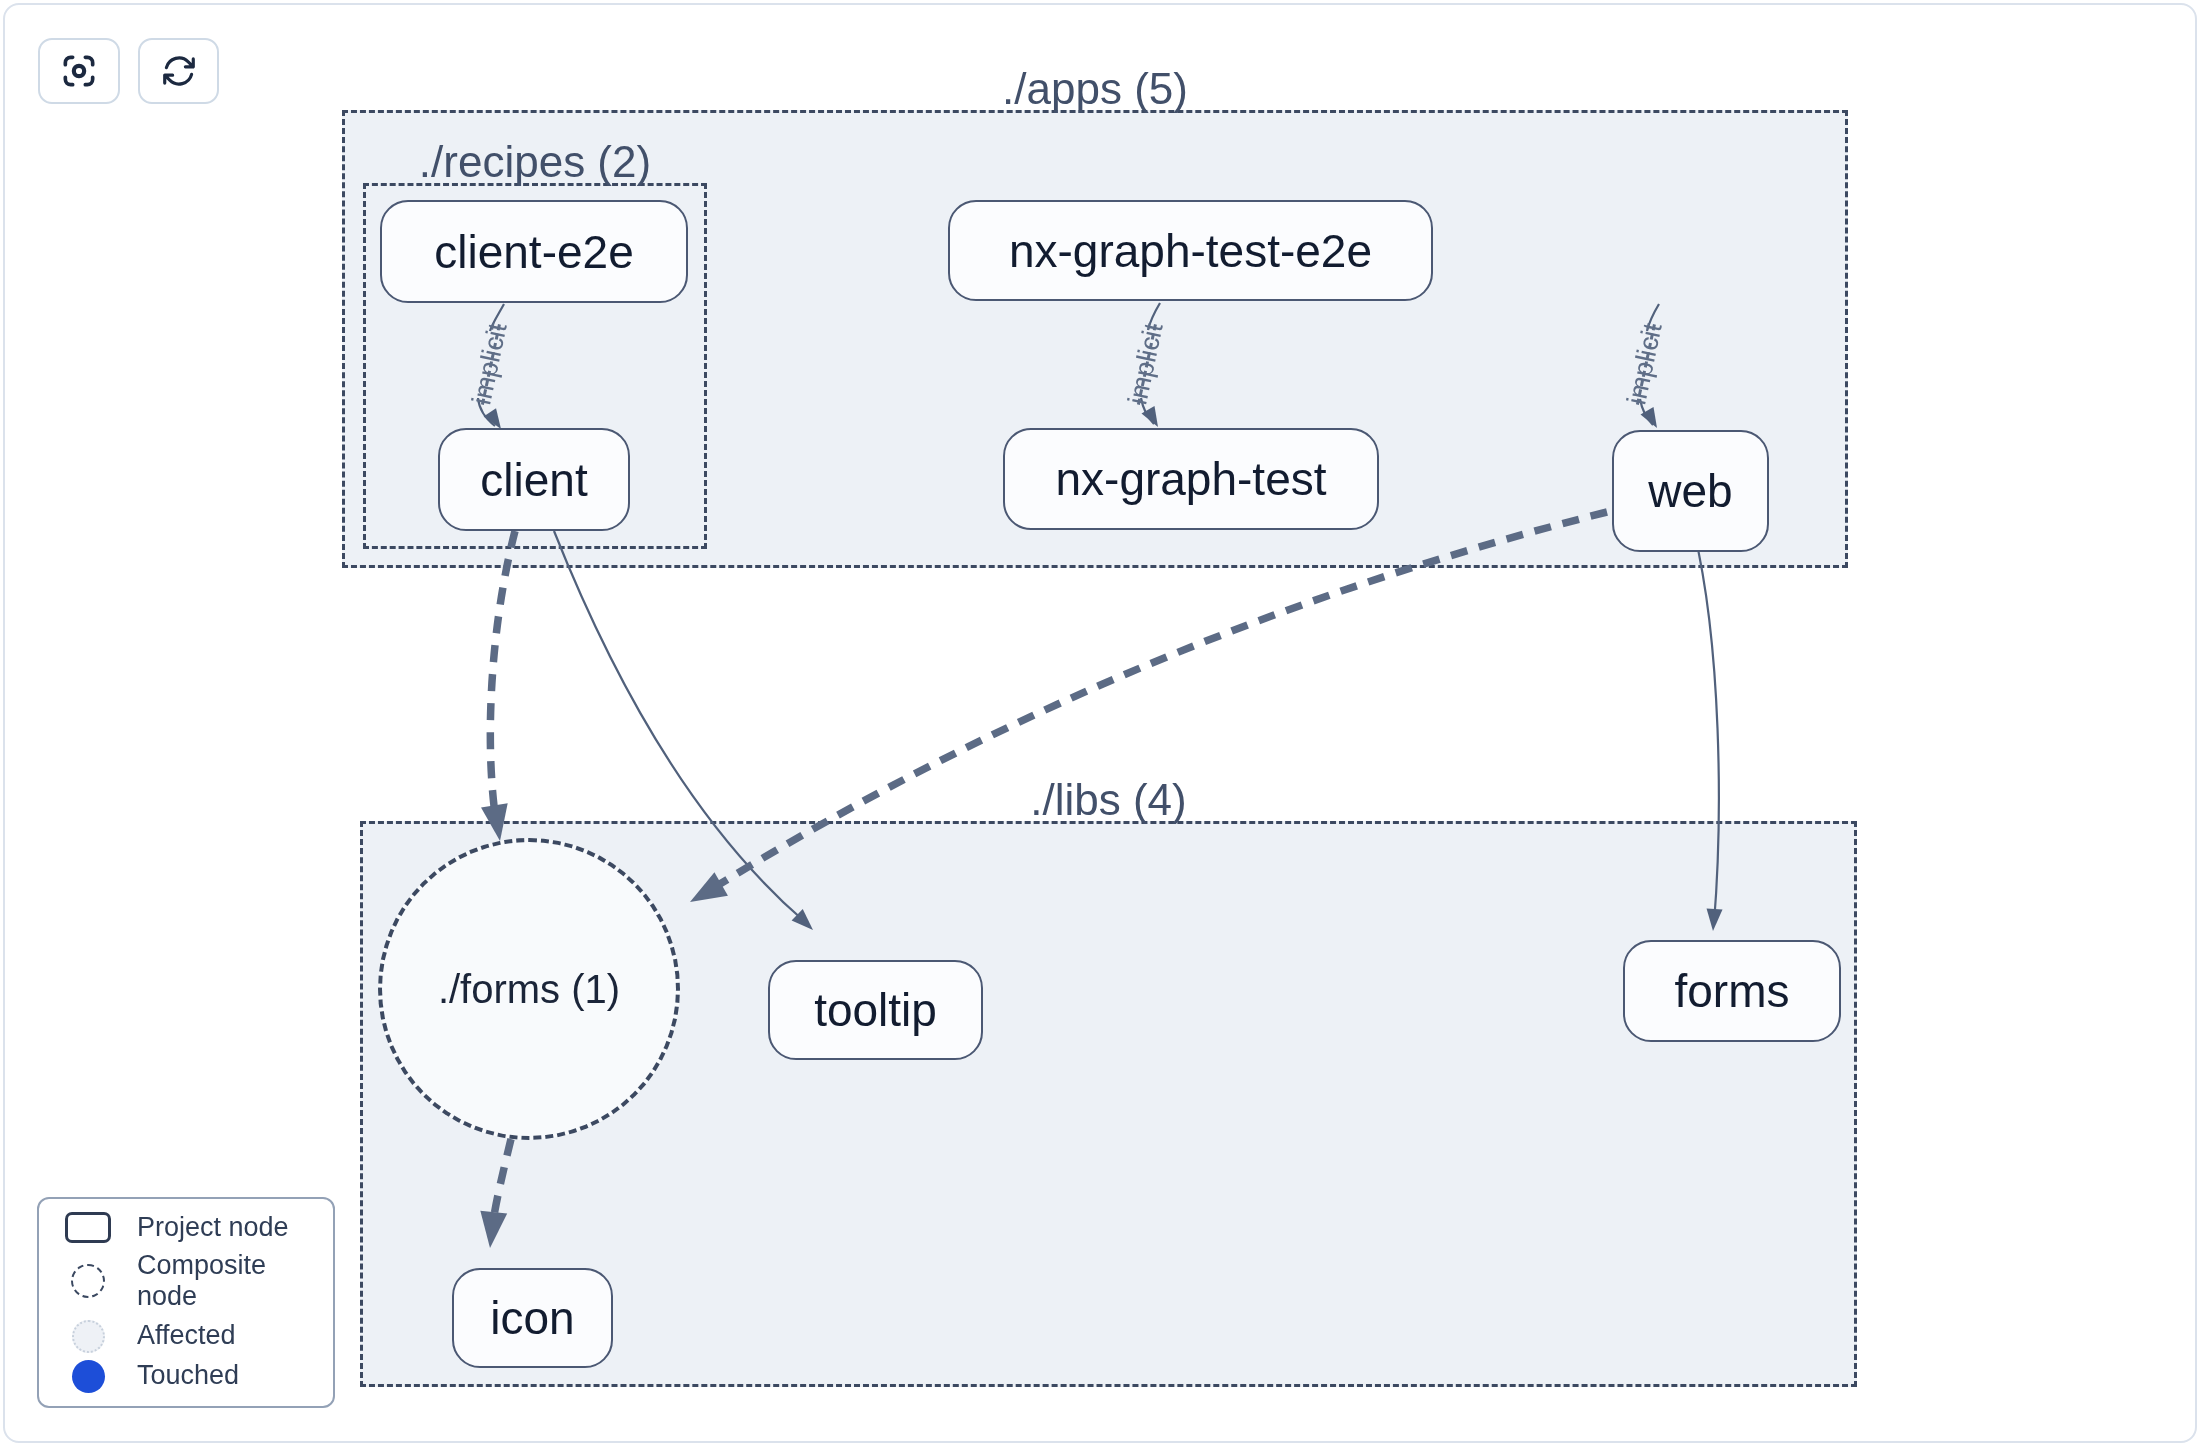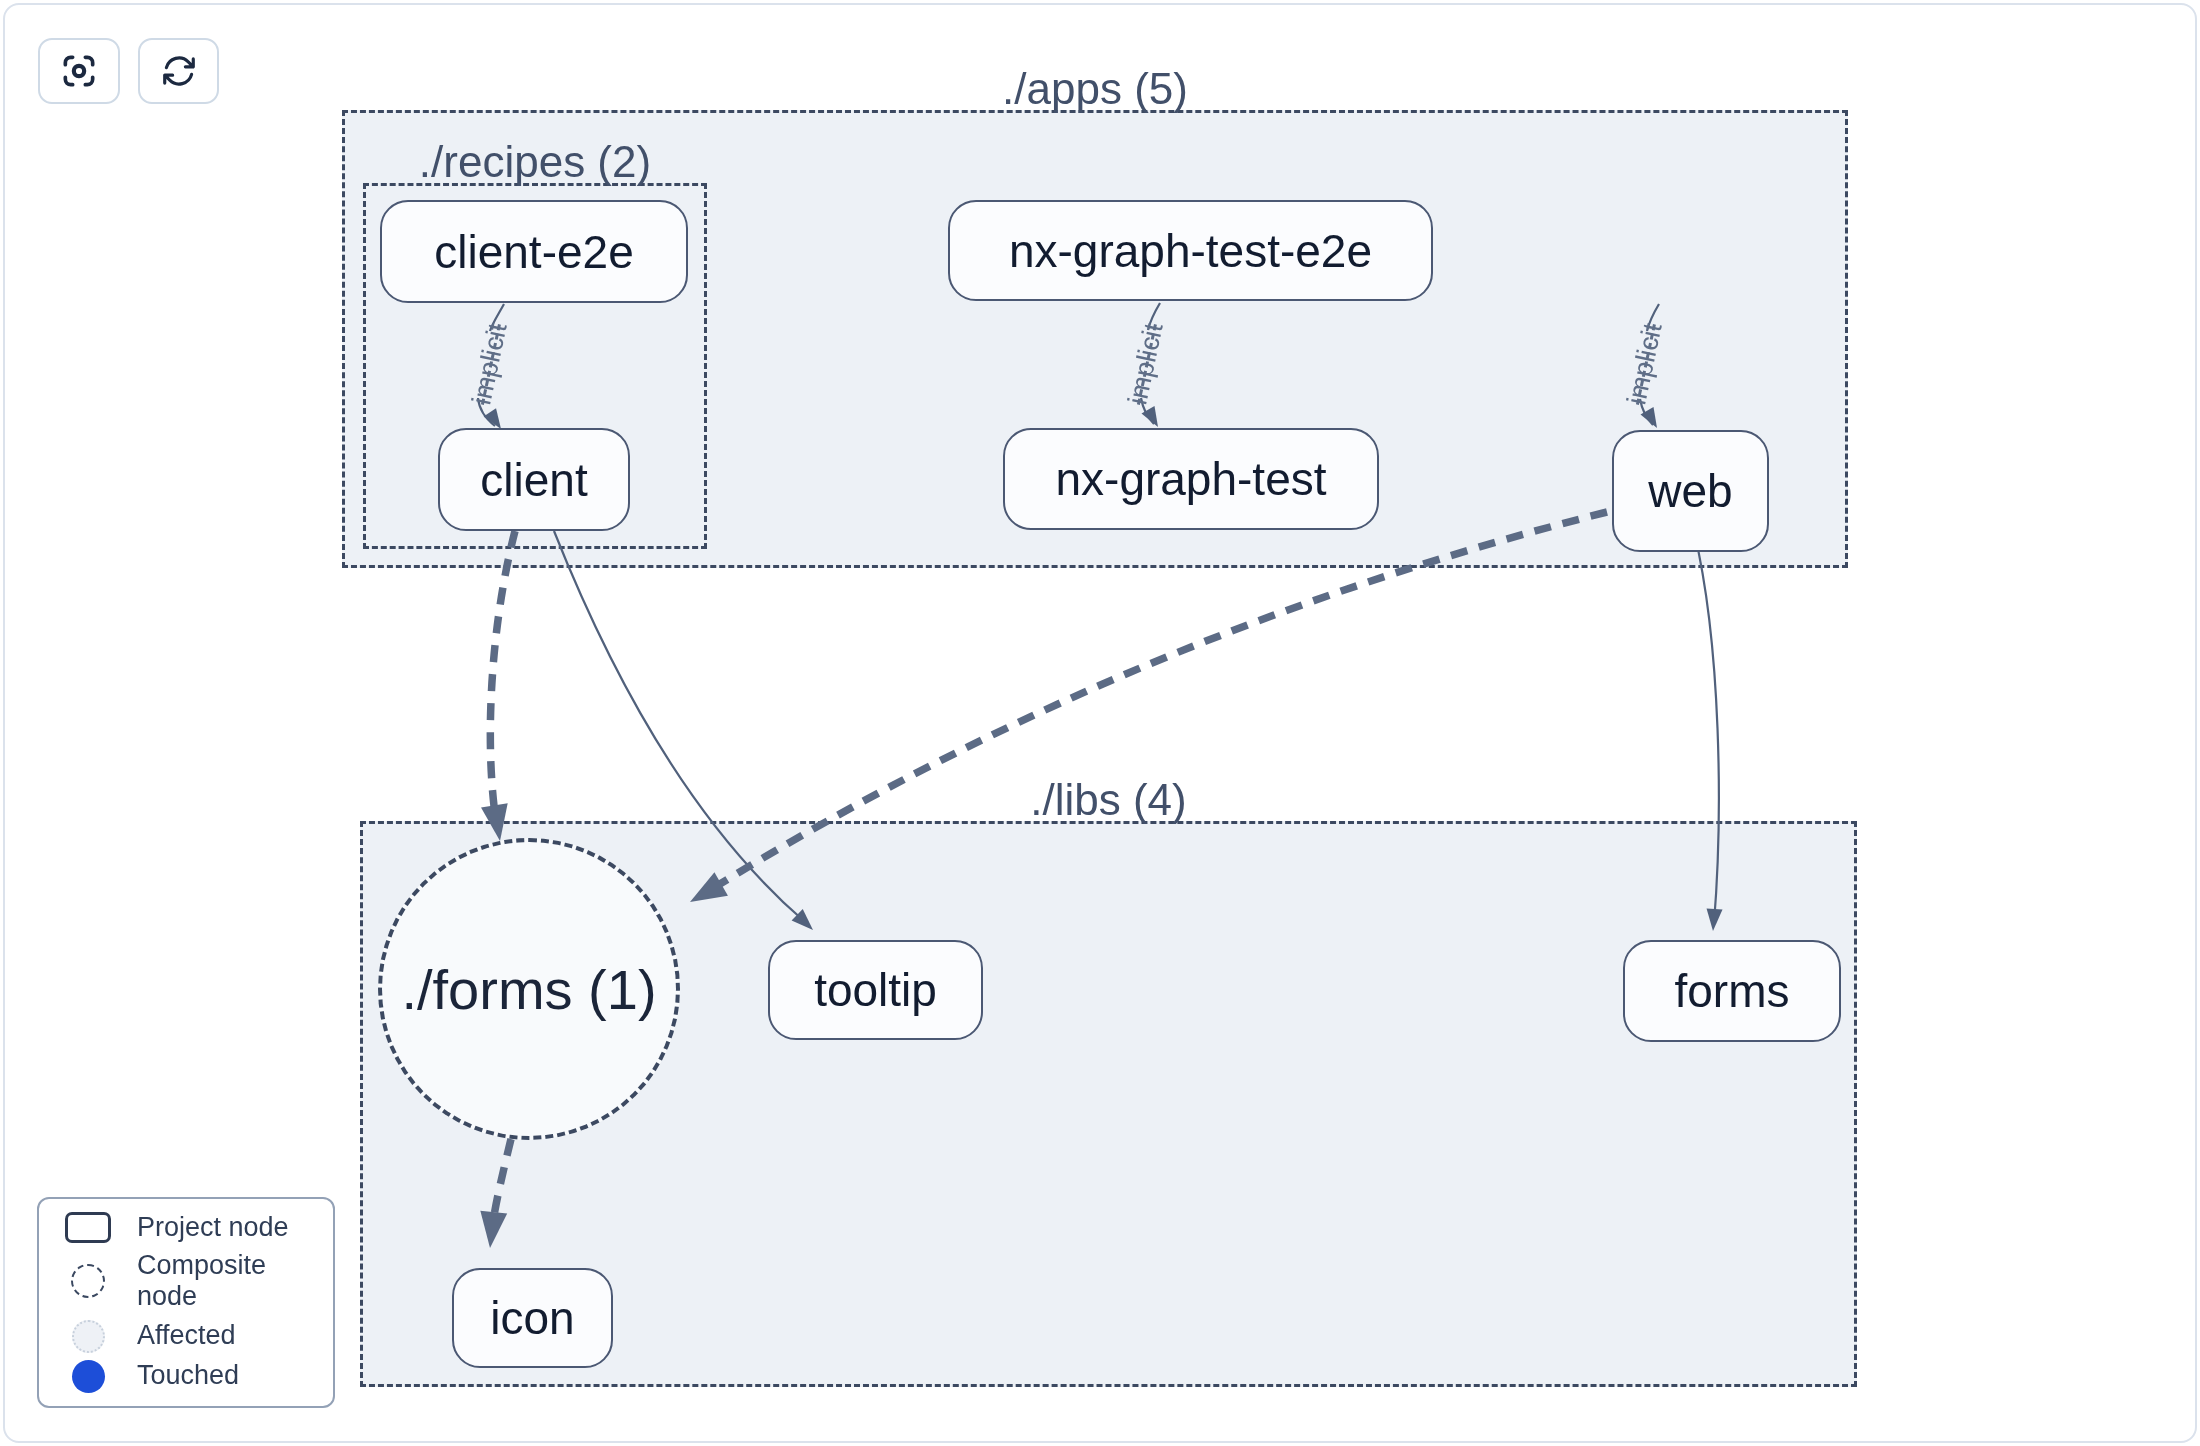--- a/index.html
+++ b/index.html
@@ -9,21 +9,21 @@
 
   
   .group{position:absolute;border:3px dashed #3c4961;background:#edf1f6;box-sizing:border-box;padding-left:45px;}
   .group--transparent{background:transparent;}
   .group-label{position:absolute;left:50%;top:-46px;transform:translateX(-50%);
                font-size:44px;line-height:44px;color:#42506a;white-space:nowrap;}
 
   
   .composite-circle{position:absolute;box-sizing:border-box;border:4px dashed #3c4961;border-radius:50%;
                     background:#f8fafc;display:flex;align-items:center;justify-content:center;
-                    font-size:56px;color:#1b2539;}
+                    font-size:40px;color:#1b2539;}
 
   
   .edges{position:absolute;left:0;top:0;pointer-events:none;}
   .e-thin{stroke:#51617c;stroke-width:2.2;fill:none;}
   .e-thick{stroke:#5c6b85;stroke-width:7.5;fill:none;stroke-dasharray:17 12;}
   .arrow-s{fill:#51617c;stroke:none;}
   .arrow-b{fill:#5c6b85;stroke:none;}
 
   
   .node{position:absolute;box-sizing:border-box;display:flex;align-items:center;justify-content:center;
@@ -114,21 +114,21 @@
   </div>
   <div class="node" style="left:438px;top:428px;width:192px;height:103px;">
     <span>client</span>
   </div>
   <div class="node" style="left:1003px;top:428px;width:376px;height:102px;">
     <span>nx-graph-test</span>
   </div>
   <div class="node" style="left:1612px;top:430px;width:157px;height:122px;">
     <span>web</span>
   </div>
-  <div class="node" style="left:768px;top:940px;width:215px;height:100px;">
+  <div class="node" style="left:768px;top:960px;width:215px;height:100px;">
     <span>tooltip</span>
   </div>
   <div class="node" style="left:1623px;top:940px;width:218px;height:102px;">
     <span>forms</span>
   </div>
   <div class="node" style="left:452px;top:1268px;width:161px;height:100px;">
     <span>icon</span>
   </div>
 
   <div class="edge-label" style="left:490px;top:364px;">implicit</div>

